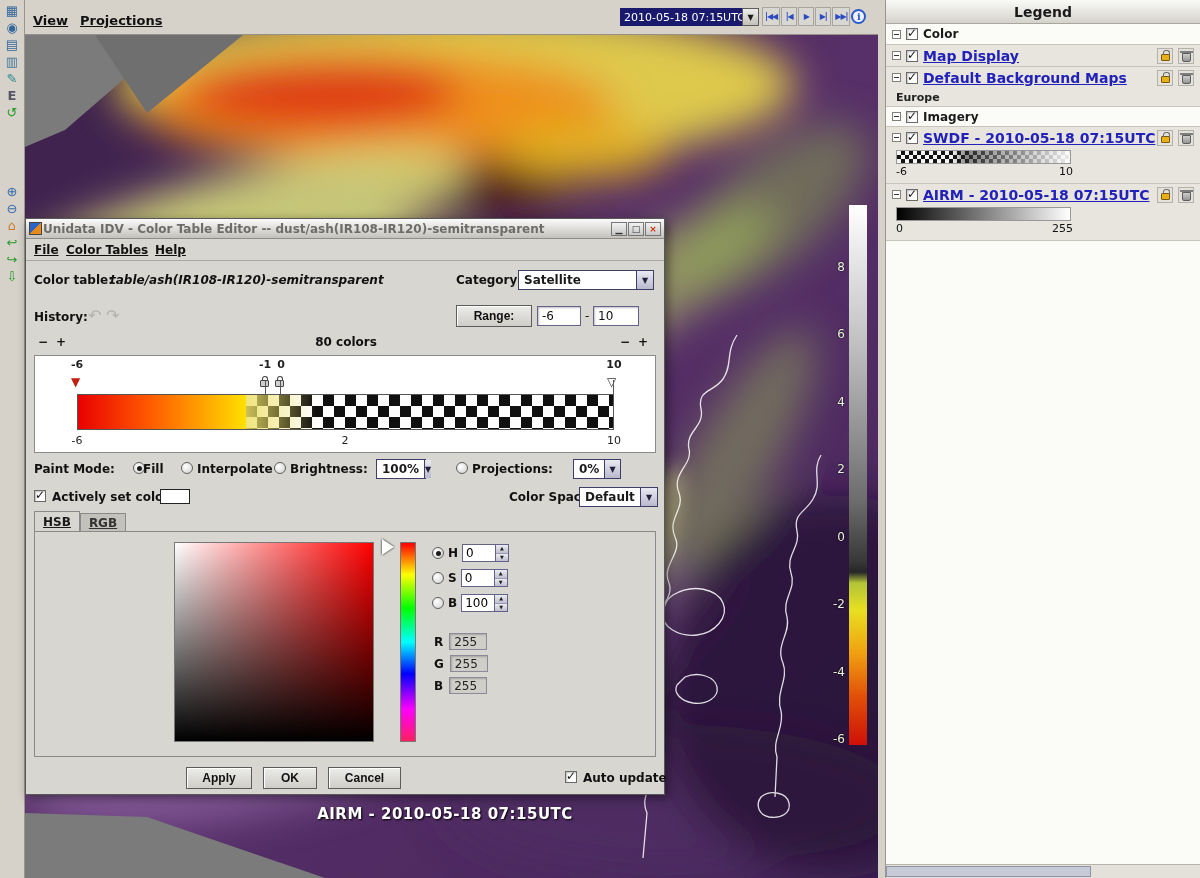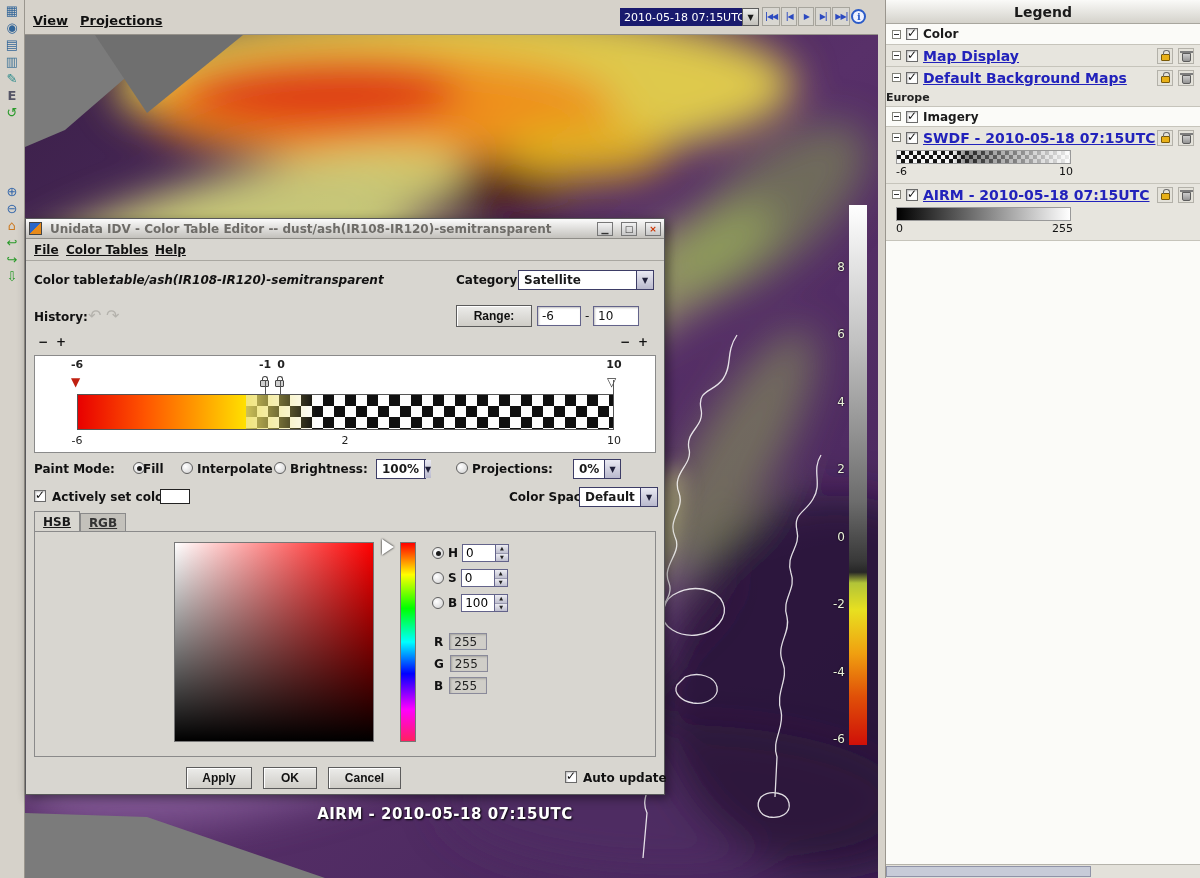--- a/index.html
+++ b/index.html
@@ -70,39 +70,39 @@
       #b2c438 70%, #e8e020 75%, #f0a010 83%, #e05008 91%, #cf1008 100%); }
   .cb-tick { position:absolute; left:792px; width:28px; text-align:right; color:#eaf2da; font-size:12px; text-shadow:0 0 2px #000; }
   
   #legend { position:absolute; left:885px; top:0; width:315px; height:878px; background:#fbfbf8; border-left:1px solid #9a968e; }
   #legend-title { height:24px; background:linear-gradient(#fafaf8,#d4d2cb); border-bottom:1px solid #a8a69e;
     display:flex; align-items:center; justify-content:center; font-weight:bold; font-size:14px; }
   .lg-header { height:20px; display:flex; align-items:center; gap:5px; padding-left:6px; font-weight:bold; font-size:12px; background:#fbfbf8; }
   .lg-row { position:relative; height:22px; display:flex; align-items:center; gap:5px; padding-left:6px;
     background:#e7e5de; border-top:1px solid #c6c4bb; }
   .lg-link { color:#2222bb; font-weight:bold; font-size:14px; text-decoration:underline; white-space:nowrap; cursor:default; }
-  .lg-sub { height:18px; display:flex; align-items:center; background:#e7e5de; font-weight:bold; font-size:11px; color:#222; }
+  .lg-sub { height:18px; display:flex; align-items:center; padding-left:10px; background:#e7e5de; font-weight:bold; font-size:11px; color:#222; }
   .lg-barrow { background:#e7e5de; padding:2px 0 2px 10px; }
   .lg-bar { width:175px; height:14px; border:1px solid #999; position:relative; }
   .lg-bar-labels { width:177px; display:flex; justify-content:space-between; font-size:11px; color:#111; padding:1px 0 3px 0; }
   .lg-icons { position:absolute; right:6px; top:3px; display:flex; gap:5px; }
   #swdf-bar { background:
       linear-gradient(to right, rgba(0,0,0,0) 0%, rgba(0,0,0,0) 32%, rgba(45,45,45,.55) 40%, rgba(255,255,255,.92) 100%),
       conic-gradient(#141414 0 25%, #f4f4f4 0 50%, #141414 0 75%, #f4f4f4 0) 0 0 / 8px 8px,
       linear-gradient(to right, #df0000 0%, #fa6000 14%, #ffc800 30%, #ffe860 33%);
     background-repeat:no-repeat, repeat, no-repeat;
     background-size:100% 100%, 8px 8px, 33% 100%; }
   #airm-bar { background:linear-gradient(to right, #000 0%, #fff 100%); }
   #legend-hscroll { position:absolute; left:0; bottom:0; width:315px; height:14px; background:#e3e1da; border-top:1px solid #b5b3ab; }
   #legend-hscroll .thumb { position:absolute; left:0; top:1px; width:205px; height:11px; background:#c7cbd8; border:1px solid #8f93a8; }
   
   #dialog { position:absolute; left:25px; top:218px; width:640px; height:577px;
     background:#d8d6d0; border:1px solid #58585a; box-shadow:3px 3px 10px rgba(0,0,0,.45); z-index:10; }
   #dlg-titlebar { position:absolute; left:0; top:0; width:100%; height:20px;
-    background:linear-gradient(#fbfbfb,#c3c1bc); border-bottom:1px solid #8f8d88; display:flex; align-items:center; padding:0 3px; gap:8px; }
+    background:linear-gradient(#fbfbfb,#c3c1bc); border-bottom:1px solid #8f8d88; display:flex; align-items:center; padding:0 3px; gap:1px; }
   #dlg-app-icon { width:13px; height:13px; background:linear-gradient(135deg,#2a66c8 0 50%, #e88a1a 50% 100%); border:1px solid #444; flex:none; }
   #dlg-title { flex:1; font-size:12px; font-weight:bold; color:#6e6c68; white-space:nowrap; overflow:hidden; }
   .win-btn { width:16px; height:14px; border:1px solid #777; background:linear-gradient(#f2f2f2,#c8c8c8);
     display:flex; align-items:center; justify-content:center; font-size:9px; color:#333; flex:none; }
   .win-btn.close { color:#cc3300; font-weight:bold; }
   #dlg-menubar { position:absolute; left:0; top:20px; width:100%; height:22px; background:#d8d6d0; border-bottom:1px solid #a9a7a1; }
   .dlg-menu { position:absolute; top:4px; font-size:12px; font-weight:bold; text-decoration:underline; color:#111; }
   .dlg-row { position:absolute; left:0; width:100%; }
   .lbl { font-weight:bold; font-size:12px; color:#111; white-space:nowrap; }
   .abs { position:absolute; }
@@ -372,20 +372,21 @@
     <span class="history-arrow abs" style="left:80px;top:3px">↷</span>
     <button class="metal-btn abs" style="left:430px;top:0;width:76px;height:22px">Range:</button>
     <input class="tfield abs" style="left: 511px; top: 1px; width: 44px; height: 20px;" value="-6">
     <span class="abs" style="left:559px;top:4px">-</span>
     <input class="tfield abs" style="left: 567px; top: 1px; width: 46px; height: 20px;" value="10">
   </div>
 
   <div class="dlg-row" style="top:116px;height:18px">
     <span class="lbl abs" style="left:12px;top:0">−</span>
     <span class="lbl abs" style="left:30px;top:0">+</span>
+    <span class="lbl abs" style="left:0;top:0;width:640px;text-align:center">80 colors</span>
     <span class="lbl abs" style="left:594px;top:0">−</span>
     <span class="lbl abs" style="left:612px;top:0">+</span>
   </div>
 
   <div id="editor-box">
     <span class="mk-label" style="left:29px">-6</span>
     <span class="mk-label" style="left:217px">-1</span>
     <span class="mk-label" style="left:233px">0</span>
     <span class="mk-label" style="left:566px">10</span>
 

